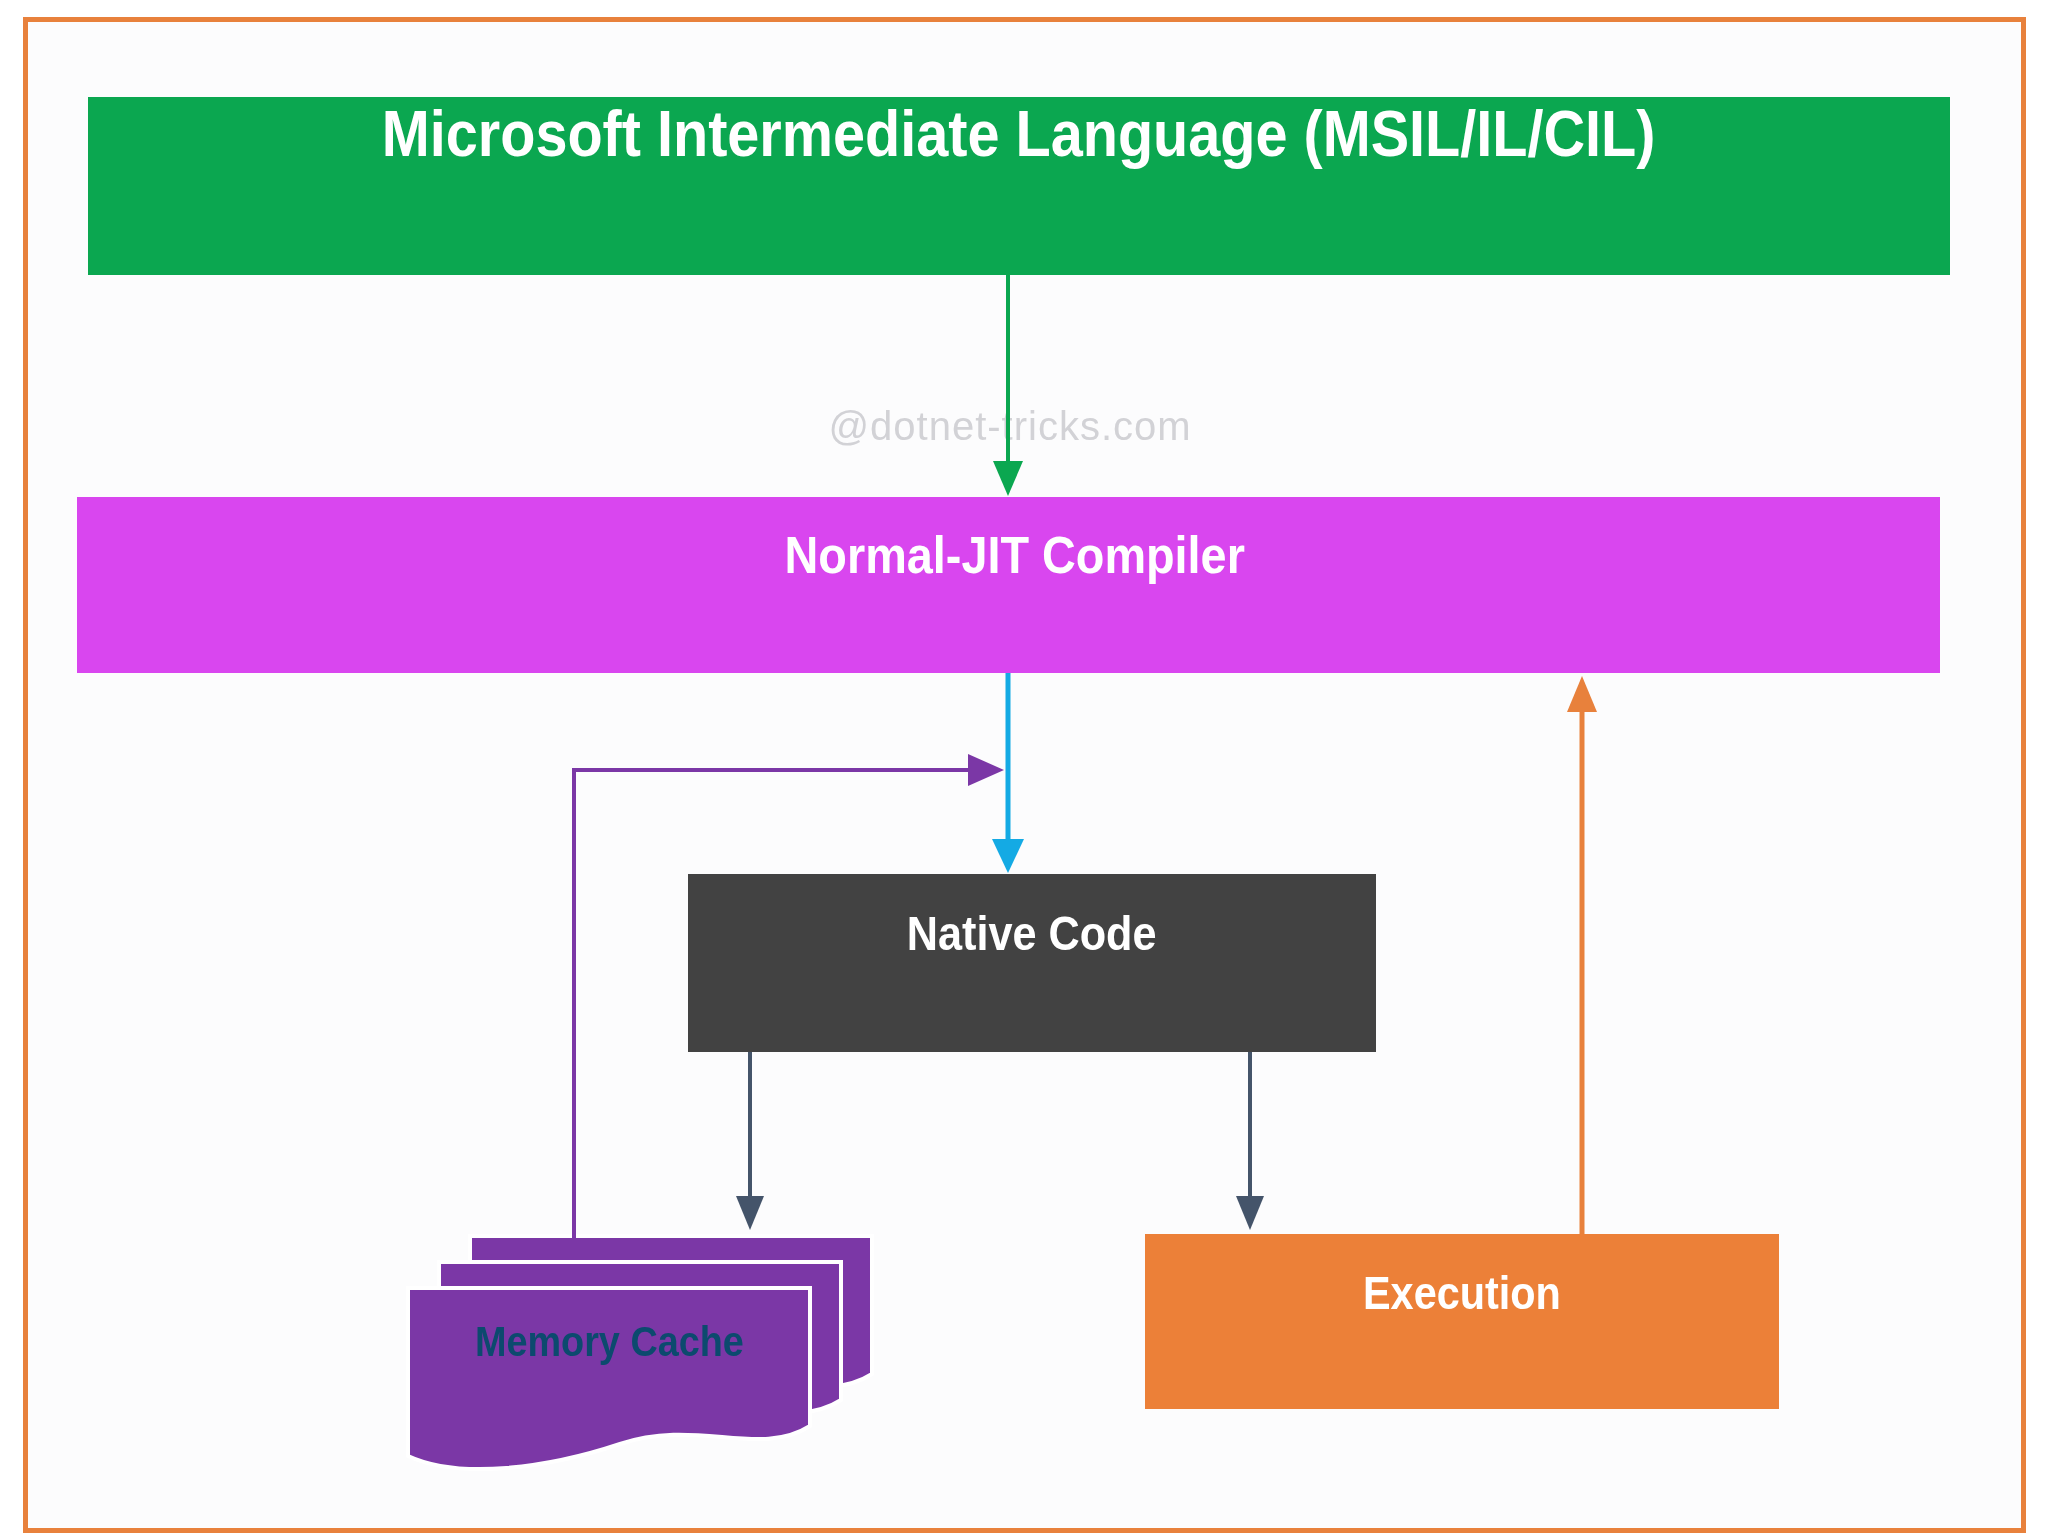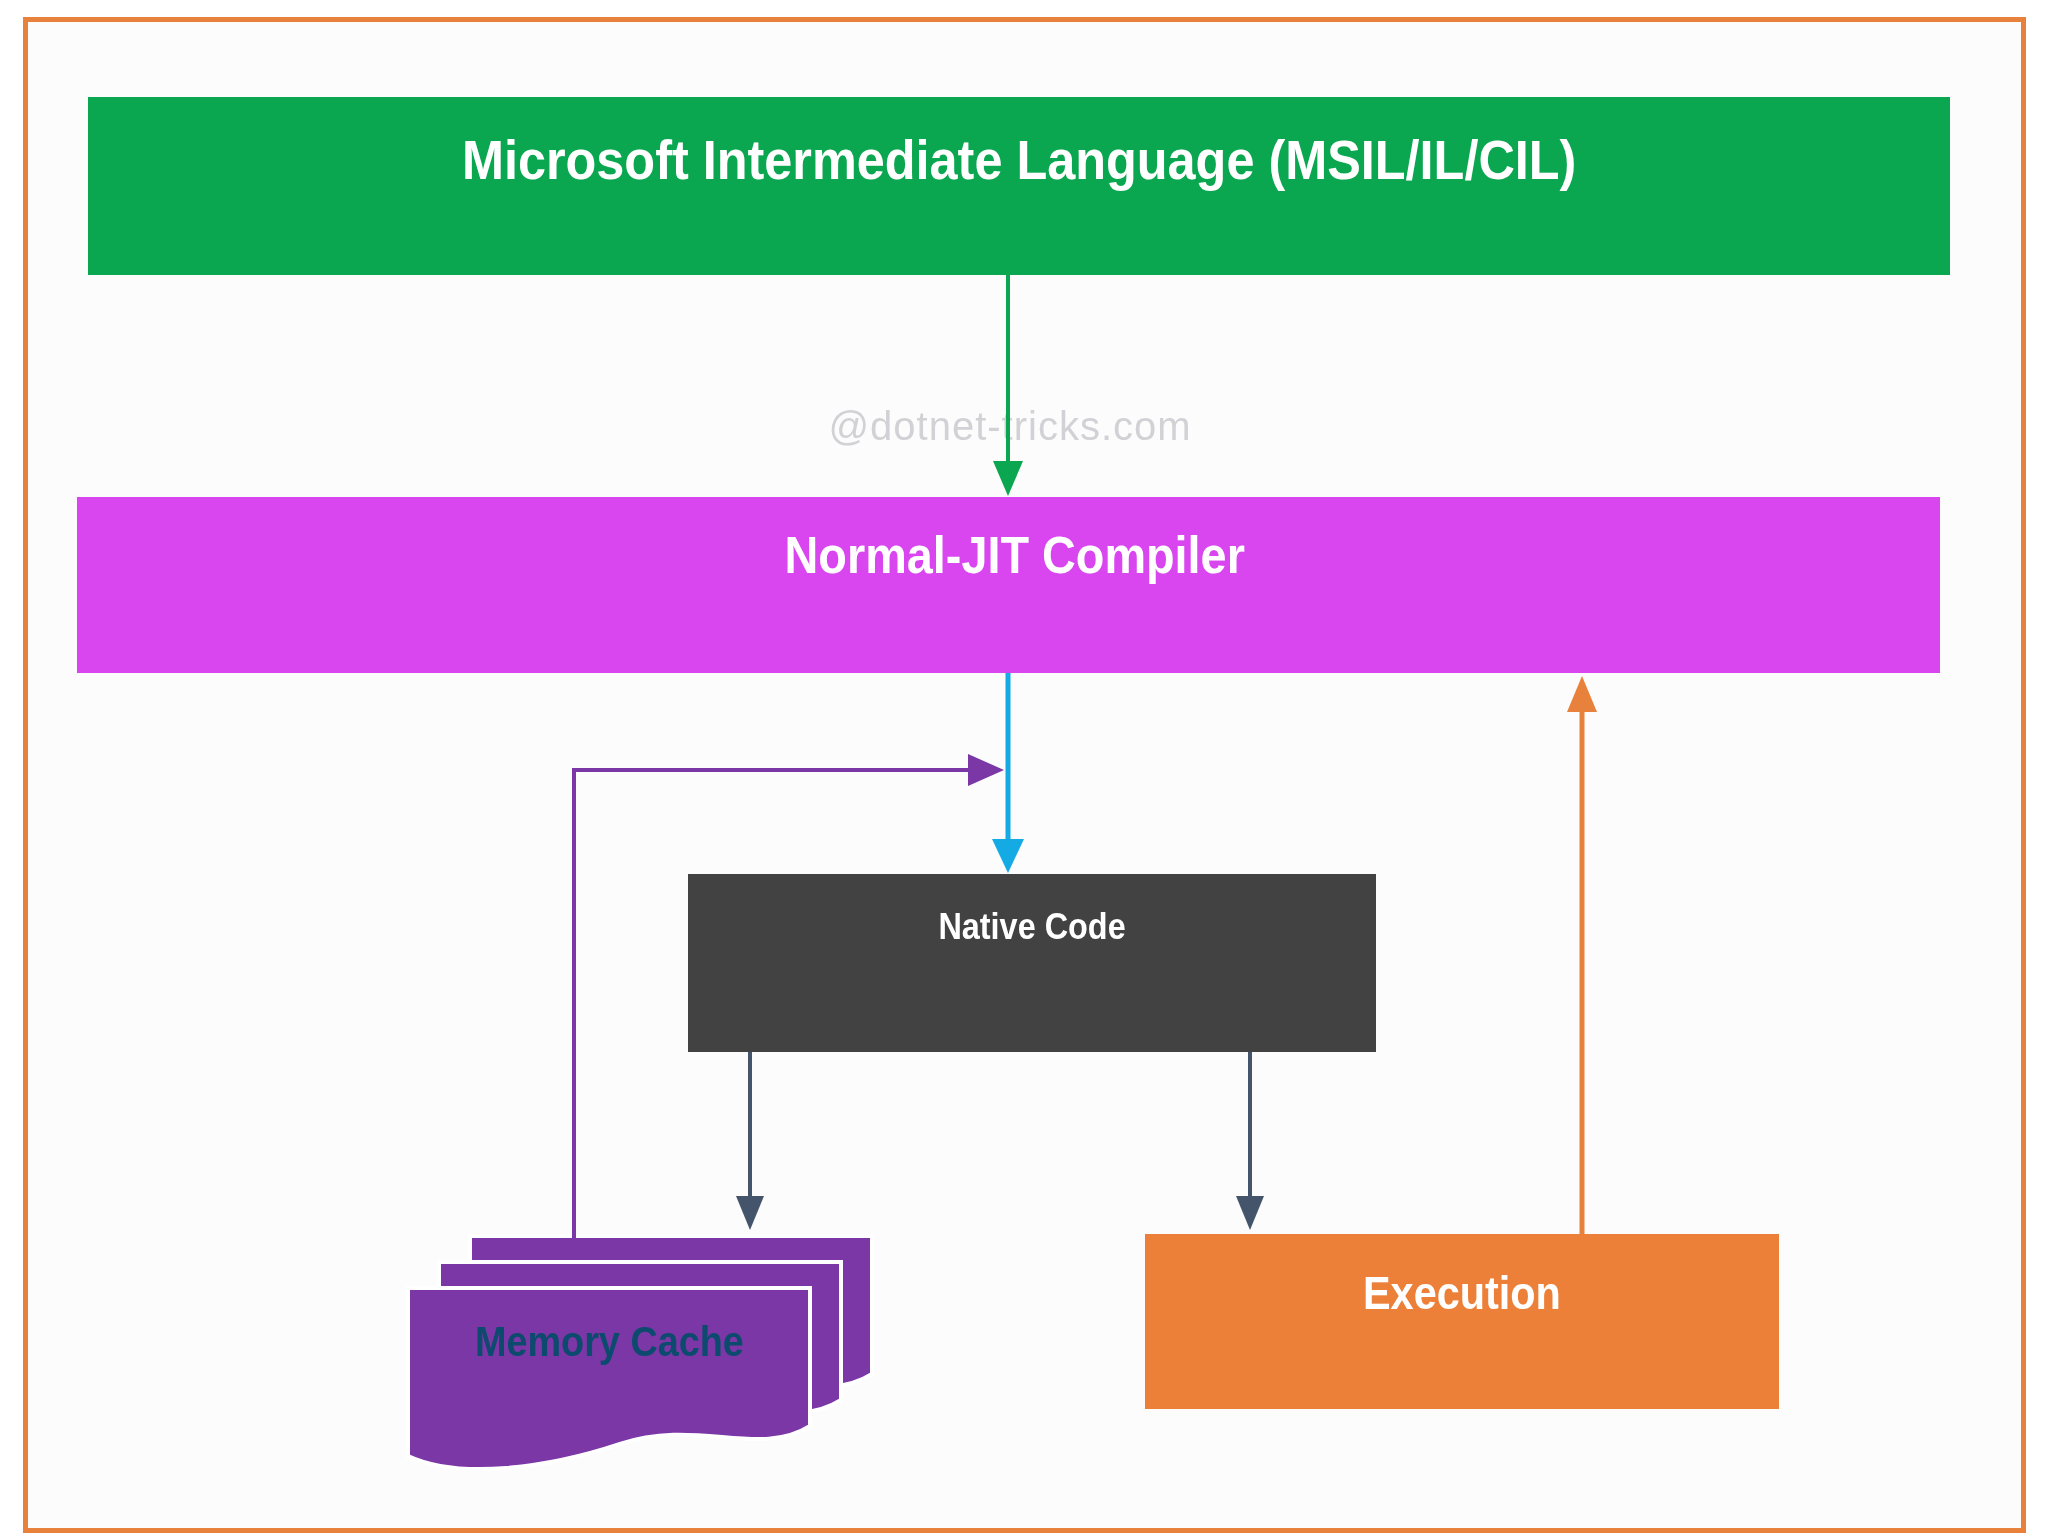--- a/index.html
+++ b/index.html
@@ -10,23 +10,23 @@
   .frame {
     position:absolute; left:23px; top:17px; width:2003px; height:1516px;
     border:5px solid #e8813c; box-sizing:border-box; background:#fcfcfd;
     z-index:0;
   }
   .box {
     position:absolute; display:flex; justify-content:center; align-items:flex-start;
     box-sizing:border-box; color:#ffffff; font-weight:bold; z-index:1;
   }
   .lbl { transform:scaleX(0.9); transform-origin:50% 50%; white-space:nowrap; }
-  .box-msil   { left:88px;   top:97px;   width:1862px; height:178px; background:#0ba750; font-size:56px; padding-top:30px; }
+  .box-msil   { left:88px;   top:97px;   width:1862px; height:178px; background:#0ba750; font-size:64px; }
   .box-jit    { left:77px;   top:497px;  width:1863px; height:176px; background:#d946ef; font-size:52px; padding-top:28px;padding-left:13px; }
-  .box-native { left:688px;  top:874px;  width:688px;  height:178px; background:#424242; font-size:36px; padding-top:32px; }
+  .box-native { left:688px;  top:874px;  width:688px;  height:178px; background:#424242; font-size:48px; padding-top:32px; }
   .box-exec   { left:1145px; top:1234px; width:634px;  height:175px; background:#ec8038; font-size:46px; padding-top:32px; }
   .watermark {
     position:absolute; left:0; top:404px; width:2020px; text-align:center;
     font-size:40px; color:#d2d2d6; font-weight:400; letter-spacing:1px; z-index:1;
   }
   .mem-label {
     position:absolute; left:408px; top:1288px; width:402px; height:150px;
     display:flex; justify-content:center; align-items:flex-start; padding-top:30px;
     box-sizing:border-box; font-size:42px; color:#0c4a6e; font-weight:bold; z-index:3;
   }

